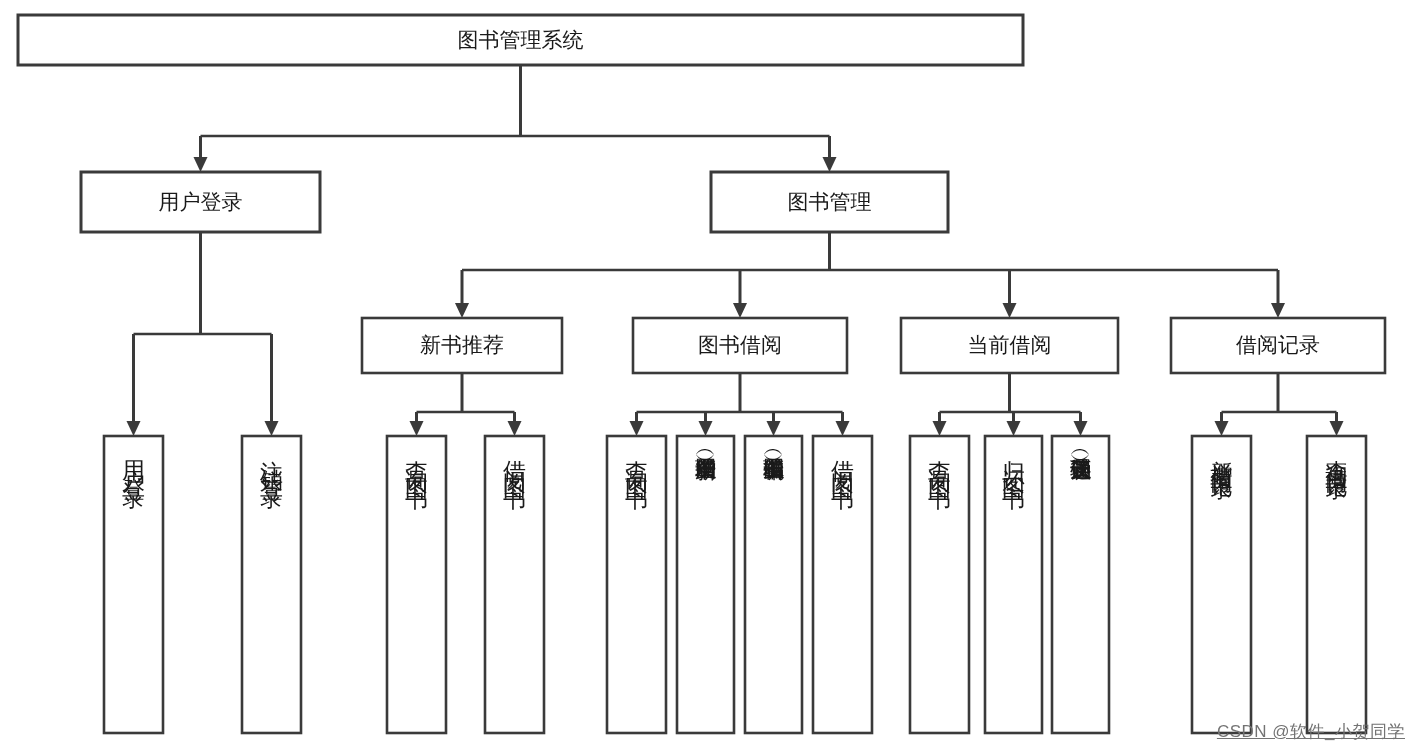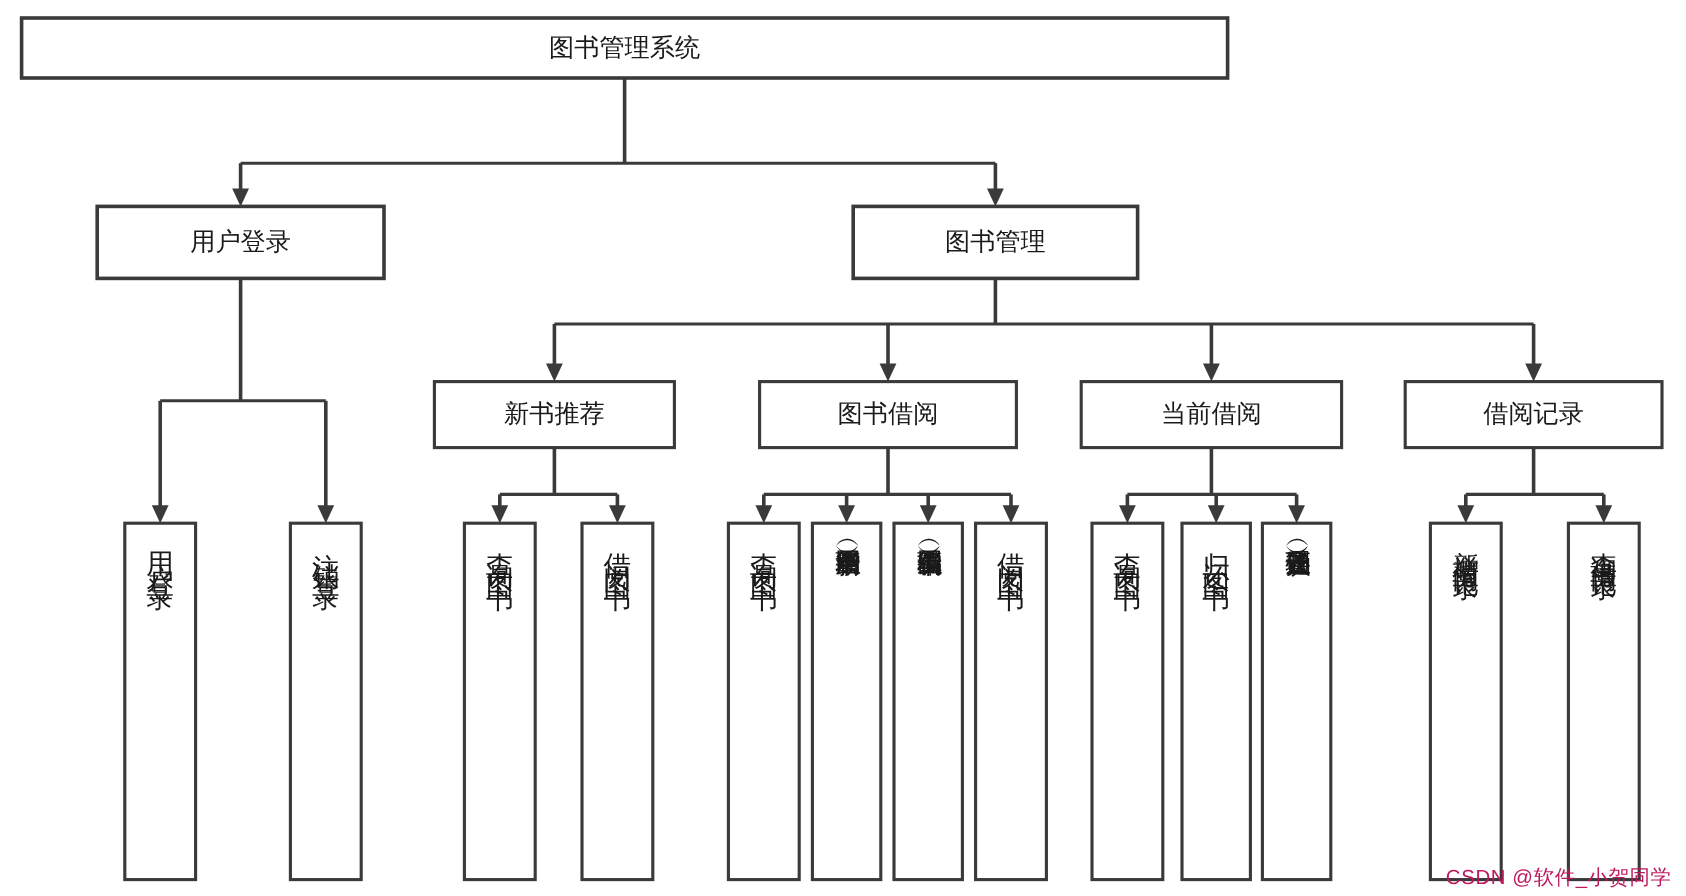--- a/index.html
+++ b/index.html
@@ -66,27 +66,28 @@
     text-orientation: upright;
     font-family: "Liberation Sans", "DejaVu Sans", sans-serif;
     font-size: 22px;
     line-height: 1.08;
     color: #1a1a1a;
     letter-spacing: 1px;
     white-space: nowrap;
   }
   .watermark {
     position: absolute;
-    right: 12px;
+    right: 0;
     bottom: 4px;
     font-family: "Liberation Sans", "DejaVu Sans", sans-serif;
     font-size: 17px;
-    color: #be185d;
+    color: #737373;
     letter-spacing: 0.5px;
     white-space: nowrap;
+    text-decoration: underline;
   }
 </style>
 </head>
 <body>
 
 <div id="diagram-root">
 
   <svg class="flow" viewBox="0 0 1405 747">
     <defs>
       <marker id="arrow" viewBox="0 0 12 14" refX="6" refY="13" markerWidth="12" markerHeight="14" orient="auto-start-reverse">

